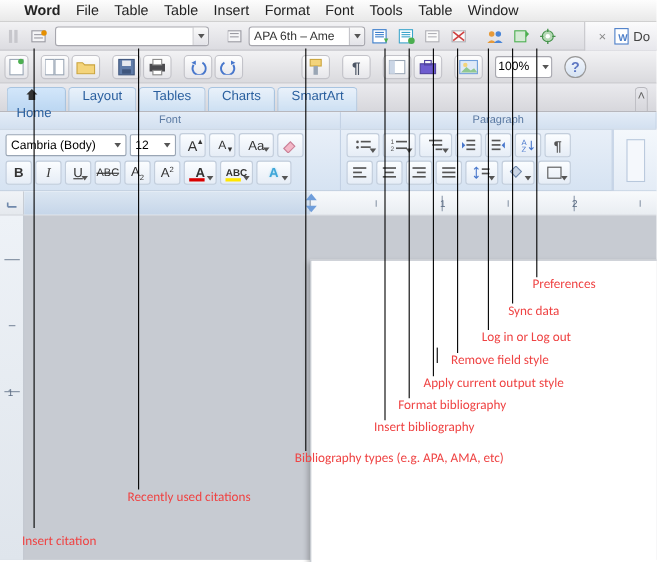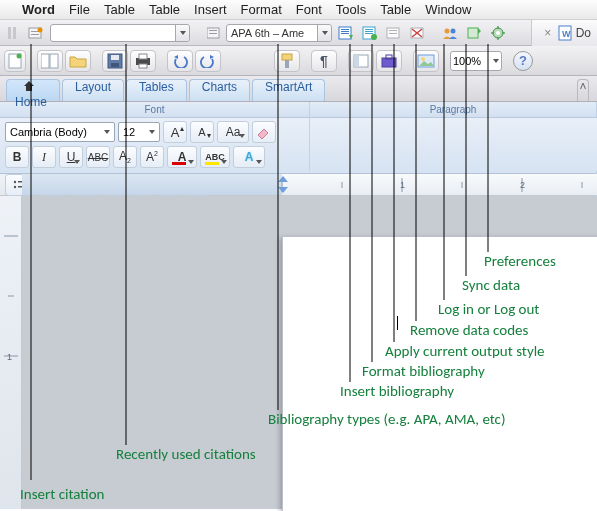--- a/index.html
+++ b/index.html
@@ -36,21 +36,21 @@
   .rtab .home-ic { margin-right:4px; }
   .rtab.collapse { width:12px; padding:0 4px; background:linear-gradient(#e7e7ec,#d6d6db); border-color:#b8b8be; color:#666;}
 
   
   .groups-hdr { height:16px; background: linear-gradient(#e3ecf7,#d3e0f0); border-bottom:1px solid #b9c9dd; display:flex; color:#5a79a2; font-size:10px;}
   .groups-hdr .g { display:flex;align-items:center;justify-content:center; border-right:1px solid #c3d1e4;}
   .g-font { width:310px; }
   .g-para { flex:1; }
 
   
-  .ribbon-body { height:56px; background: linear-gradient(#e8eff8,#d6e3f2); border-bottom:1px solid #b3c3d7; display:flex;flex-direction:column; }
+  .ribbon-body { height:56px; background: linear-gradient(#e8eff8,#d6e3f2); border-bottom:1px solid #b3c3d7; display:flex; }
   .grp { border-right:1px solid #c3d1e4; padding:3px 5px; display:flex; flex-direction:column; gap:3px; }
   .grp-font { width:310px; }
   .grp-para { flex:1; }
   .row { display:flex; align-items:center; gap:3px; }
   .font-sel { width:110px; height:20px; border:1px solid #9aa6b5; background:#fff; display:flex; align-items:center; padding:0 4px; font-size:11px; border-radius:2px; justify-content:space-between;}
   .size-sel { width:42px; height:20px; border:1px solid #9aa6b5; background:#fff; display:flex; align-items:center; padding:0 4px; font-size:11px; border-radius:2px; justify-content:space-between;}
   .rb { width:24px; height:22px; border:1px solid #c3cedc; background:linear-gradient(#fbfdff,#e6edf6); border-radius:3px; display:flex; align-items:center; justify-content:center; font-size:12px; color:#333; position:relative;}
   .rb.wide { width:30px; }
   .rb.wA { width:32px; }
   .rb svg { display:block; }
@@ -70,21 +70,21 @@
   
   .doc-area { position:relative; background:#c7cbd2; height: calc(511px - 20px - 26px - 30px - 26px - 16px - 58px - 22px); display:flex;}
   .v-ruler { width:22px; background:linear-gradient(#eef2f7,#dfe5ec); border-right:1px solid #c4c9d1; position:relative;}
   .canvas { flex:1; position:relative; }
   .page-shadow { position:absolute; left:260px; top:40px; width:400px; height:400px; background:#fff; box-shadow: -2px 2px 5px rgba(0,0,0,.25); border:1px solid #bcc1c9;}
   .cursor { position:absolute; left:375px; top:120px; width:1px; height:14px; background:#000;}
 
   
   .anno { position:absolute; inset:0; pointer-events:none; }
   .anno line { stroke:#000; stroke-width:1; }
-  .anno-text { position:absolute; font-family: Calibri, "Myriad Pro", "Helvetica Neue", Arial, sans-serif; font-size:15px; color:#15803d; white-space:nowrap; }
+  .anno-text { position:absolute; font-family: Calibri, "Myriad Pro", "Helvetica Neue", Arial, sans-serif; font-size:12px; color:#ef4444; white-space:nowrap; }
 
   .tri-down { width:0;height:0;border-left:3px solid transparent;border-right:3px solid transparent;border-top:4px solid #555; }
   .tri-down.sm { border-left-width:3px;border-right-width:3px;border-top-width:4px;}
 </style>
 </head>
 <body>
 <div class="root">
 
 <div class="mac-menu">
   <span class="apple"></span>
@@ -554,18 +554,18 @@
   <line x1="444" y1="44" x2="444" y2="300"></line>
   <line x1="466" y1="44" x2="466" y2="276"></line>
   <line x1="488" y1="44" x2="488" y2="252"></line>
 </svg>
 <div class="anno-text" style="left:20px; top:485px">Insert citation</div>
 <div class="anno-text" style="left:116px; top:445px">Recently used citations</div>
 <div class="anno-text" style="left:340px; top:382px">Insert bibliography</div>
 <div class="anno-text" style="left:268px; top:410px">Bibliography types (e.g. APA, AMA, etc)</div>
 <div class="anno-text" style="left:385px; top:342px">Apply current output style</div>
 <div class="anno-text" style="left:362px; top:362px">Format bibliography</div>
-<div class="anno-text" style="left:410px; top:321px">Remove data codes</div>
+<div class="anno-text" style="left:410px; top:321px">Remove field style</div>
 <div class="anno-text" style="left:438px; top:300px">Log in or Log out</div>
 <div class="anno-text" style="left:462px; top:276px">Sync data</div>
 <div class="anno-text" style="left:484px; top:252px">Preferences</div>
 
 </div>
 
 </body></html>

